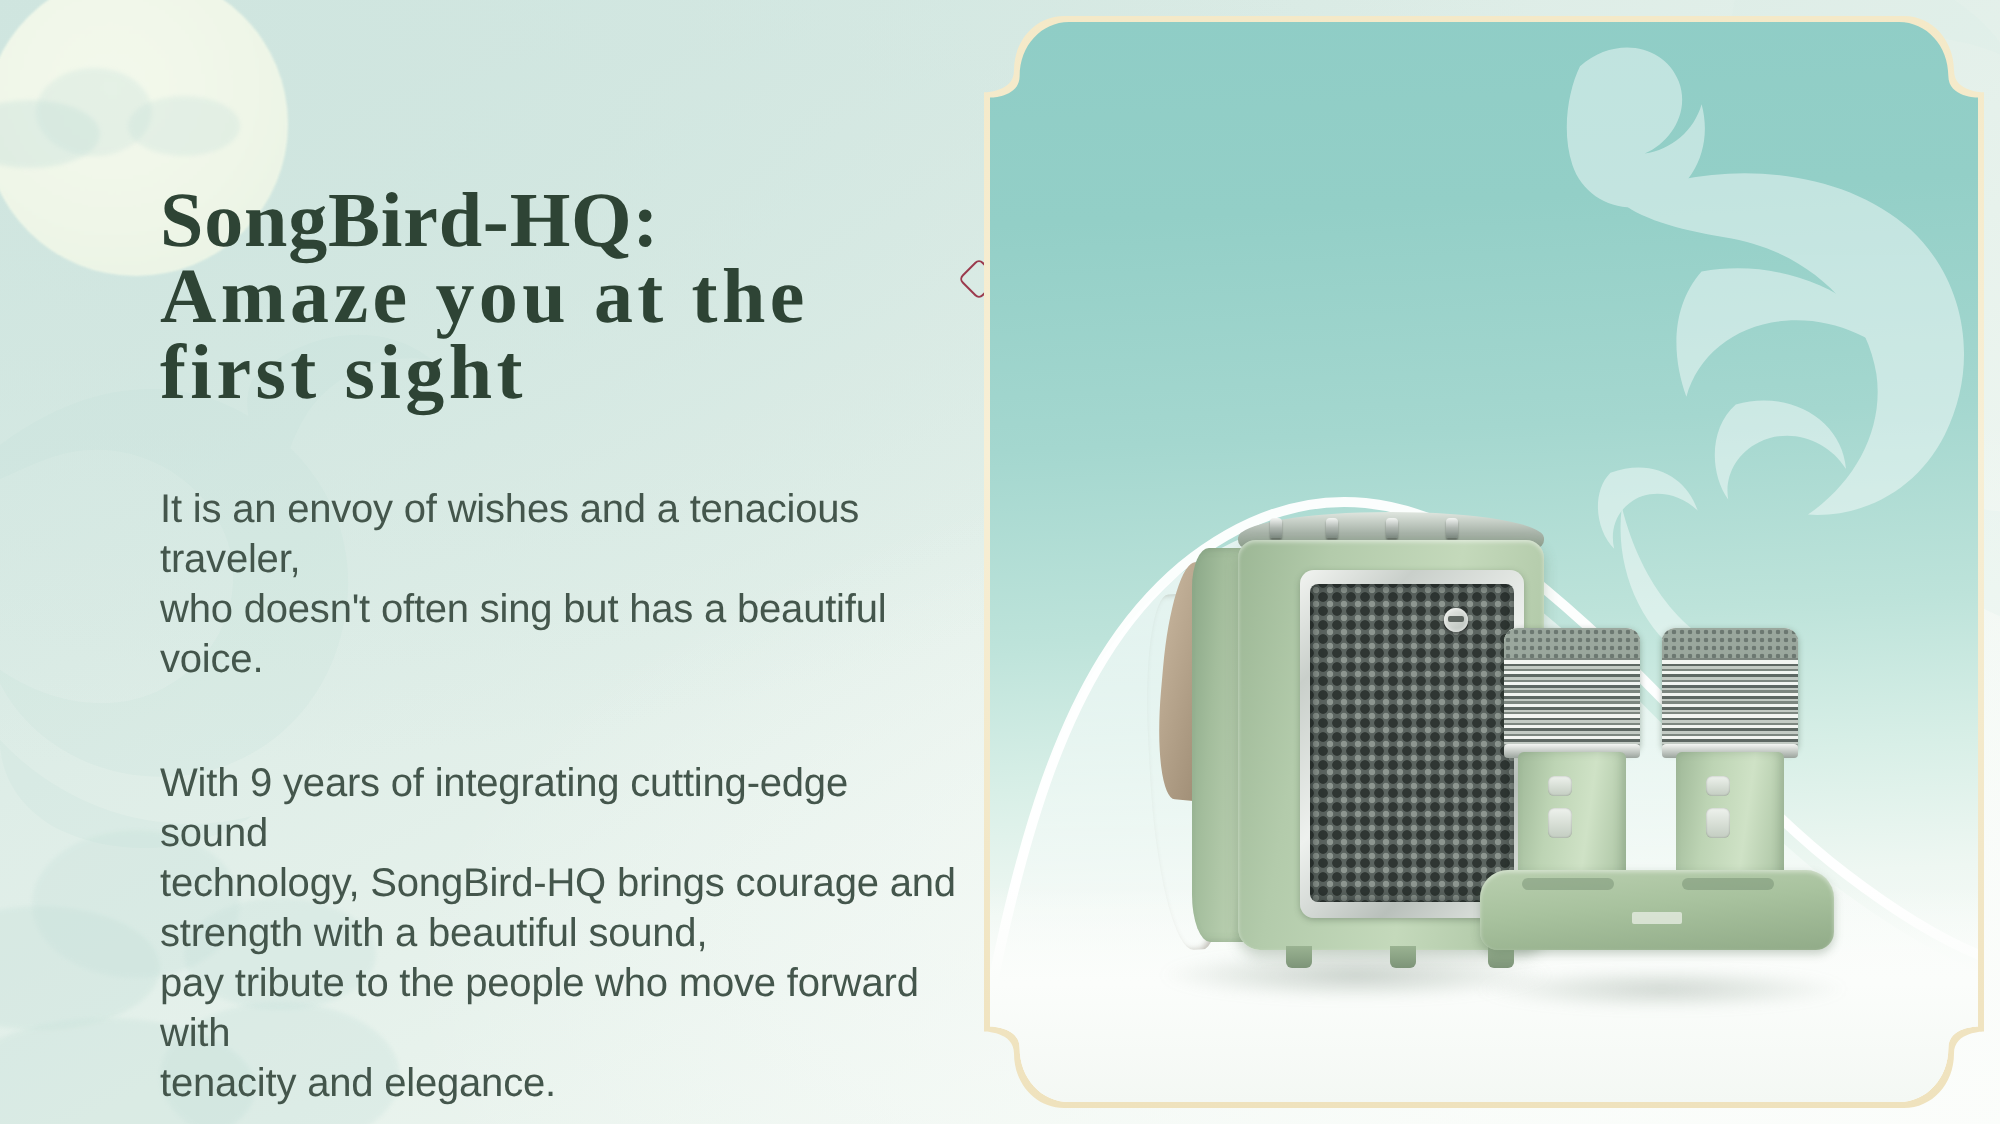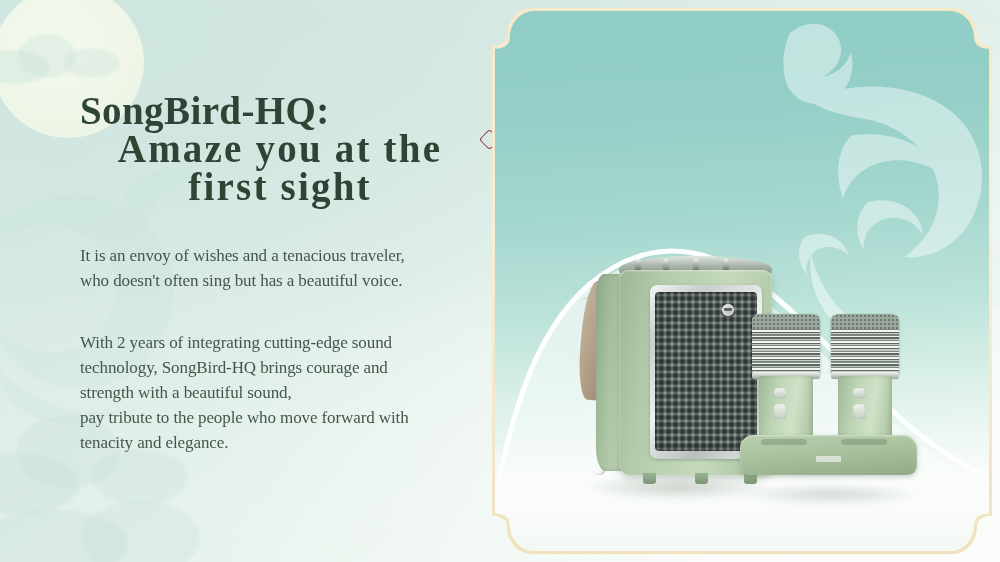--- a/index.html
+++ b/index.html
@@ -29,33 +29,33 @@
   .bgbird{position:absolute;opacity:.30;}
   .bgbird2{position:absolute;opacity:.22;}
 
   
   .copy{position:absolute;left:80px;top:92px;width:400px;}
   .title{
     font-family:"Liberation Serif",serif;
     font-size:39px;line-height:38px;color:#2e4435;letter-spacing:.4px;
     white-space:pre-line;margin:0;position:relative;display:inline-block;
   }
-  .title .ln2{display:block;letter-spacing:2.2px;text-align:center;}
+  .title .ln2{display:block;letter-spacing:2.2px;}
   .diamond{
     position:absolute;right:-17px;top:40px;width:13px;height:13px;
     border:1.6px solid #9b3a4d;transform:rotate(45deg);border-radius:3px;
   }
   .lead{
     font-family:"Liberation Serif",serif;
     font-size:16.5px;line-height:25px;color:#2f4637;margin:54px 0 0 0;
     white-space:pre-line;letter-spacing:.2px;
   }
   .para{
-    font-family:Liberation Serif, serif;
-    font-size:17px;line-height:25px;color:#44564c;
+    font-family:Liberation Sans, sans-serif;
+    font-size:20px;line-height:25px;color:#44564c;
     white-space:pre-line;margin:37px 0 0 0;letter-spacing:-.1px;
   }
   .para.p3{margin-top:37px;}
 
   
   .panel-wrap{position:absolute;left:492px;top:8px;width:500px;height:546px;}
   .panel-border{
     position:absolute;inset:0;
     background:linear-gradient(180deg,#f4e9c8 0%, #f7efd6 40%, #efe2bd 100%);
     -webkit-mask:var(--m);mask:var(--m);
@@ -256,21 +256,21 @@
                C190 282,208 254,208 222 C208 182,178 150,140 140 C122 136,106 132,96 120 Z"></path>
       <path d="M210 276 C244 296,280 300,300 292 L300 356 C262 352,228 326,210 296 Z"></path>
     </g>
   </svg>
 
   <div class="copy">
     <h1 class="title"><span>SongBird-HQ:</span><span class="ln2">Amaze you at the first sight</span><span class="diamond"></span></h1>
 
     <p class="para">It is an envoy of wishes and a tenacious traveler,
 who doesn't often sing but has a beautiful voice.</p>
-    <p class="para p3">With 2 years of integrating cutting-edge sound
+    <p class="para p3">With 9 years of integrating cutting-edge sound
 technology, SongBird-HQ brings courage and
 strength with a beautiful sound,
 pay tribute to the people who move forward with
 tenacity and elegance.</p>
   </div>
 
   <div class="panel-wrap">
 
     <svg width="0" height="0" style="position:absolute" aria-hidden="true">
       <defs>

